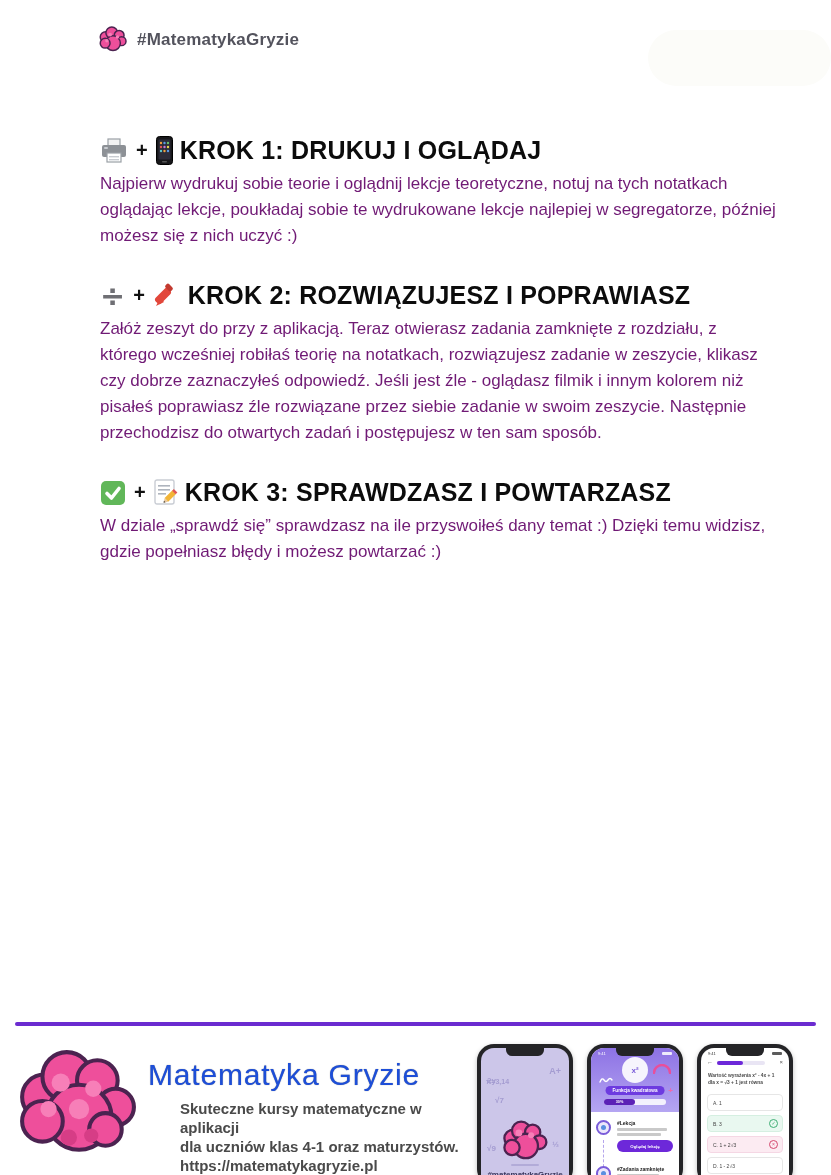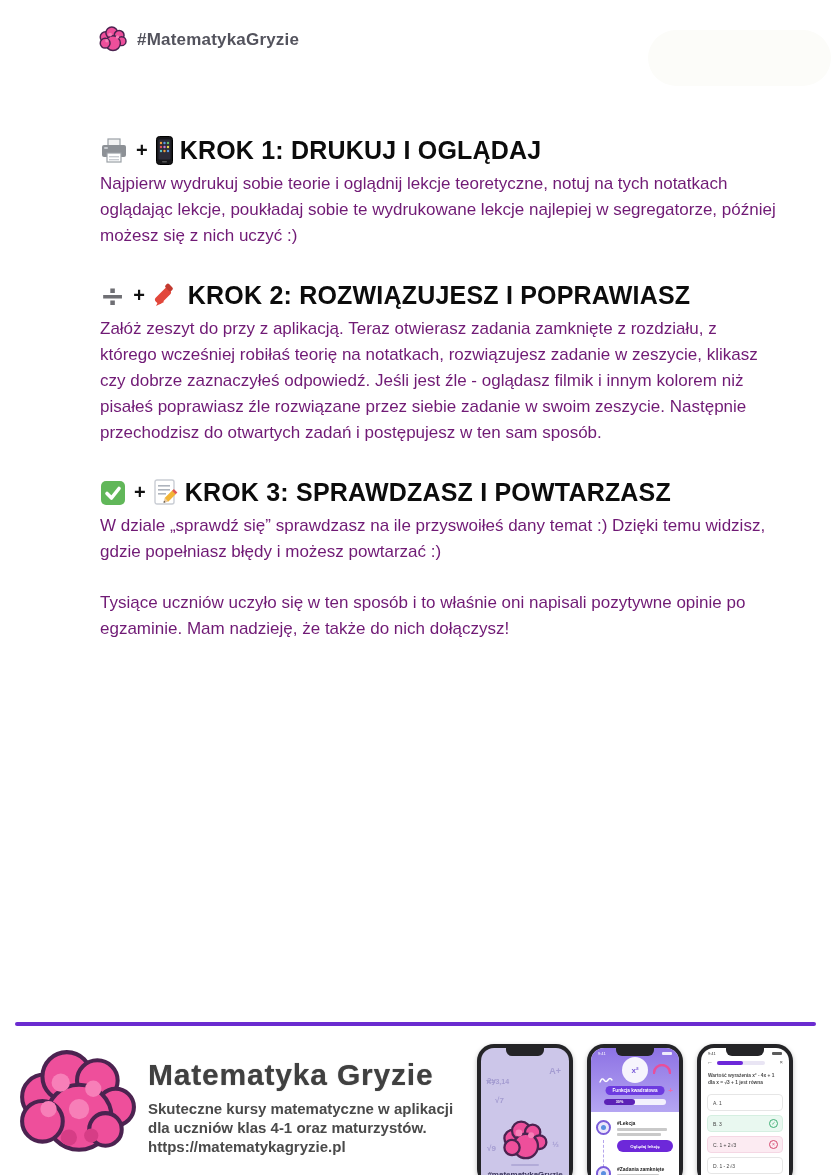--- a/index.html
+++ b/index.html
@@ -20,22 +20,22 @@
   .sec{margin-top:32px;}
   .sec:first-child{margin-top:0;}
   .free-p{margin-top:25px;}
   .icon-emoji{display:inline-flex;align-items:center;justify-content:center;}
   .div-glyph{font-family:"DejaVu Sans",sans-serif;font-size:30px;font-weight:bold;color:#6f6f74;line-height:26px;}
   
   .divider{position:absolute;top:1022px;left:15px;width:801px;height:4px;background:#6b2bd0;border-radius:2px;}
   
   .footer-brain{position:absolute;left:16px;top:1048px;}
   .footer-text{position:absolute;left:148px;top:1058px;width:330px;}
-  .footer-title{font-size:30px;font-weight:700;color:#404040;letter-spacing:.8px;text-shadow:0 0 1px #8a8a8a;}
-  .footer-sub{margin-top:7px;font-size:15px;font-weight:700;color:#4a4a4a;line-height:19px;}
+  .footer-title{font-size:30px;font-weight:400;color:#1d4ed8;letter-spacing:.8px;text-shadow:0 0 1px #8a8a8a;}
+  .footer-sub{margin-top:7px;font-size:15px;font-weight:700;color:#4a4a4a;line-height:19px;margin-left:32px;}
   
   .phones{position:absolute;left:477px;top:1044px;display:flex;gap:14px;}
   .phone{width:96px;height:142px;background:#242427;border-radius:17px;position:relative;box-shadow:0 2px 5px rgba(0,0,0,.25);}
   .screen{position:absolute;left:4px;right:4px;top:4px;bottom:0;border-radius:13px 13px 10px 10px;overflow:hidden;background:#fff;}
   .notch{position:absolute;top:4px;left:50%;transform:translateX(-50%);width:38px;height:8px;background:#242427;border-radius:0 0 6px 6px;z-index:9;}
   
   .screen1{background:#ccc6e9;}
   .doodle{position:absolute;color:#a49cd1;font-weight:bold;}
   .p1-brain{position:absolute;left:50%;top:72px;transform:translateX(-50%);}
   .p1-line{position:absolute;left:30px;right:30px;top:116px;height:2px;background:#b2abd8;border-radius:1px;}
@@ -171,21 +171,20 @@
             <polygon points="15.4,25.4 17.6,25.4 16.5,27" fill="#3a3a3a"></polygon>
             <rect x="14" y="10" width="5" height="2.4" fill="#e05656"></rect>
           </g>
         </svg>
       </span>
       <span class="title">KROK 3: SPRAWDZASZ I POWTARZASZ</span>
     </div>
     <p class="body-p">W dziale „sprawdź się” sprawdzasz na ile przyswoiłeś dany temat :) Dzięki temu widzisz, gdzie popełniasz błędy i możesz powtarzać :)</p>
   </div>
 
-  <p class="body-p free-p">Tysiące uczniów uczyło się w ten sposób i to właśnie oni napisali pozytywne opinie po egzaminie. Mam nadzieję, że także do nich dołączysz!</p>
 </div>
 
 <div class="divider"></div>
 
 <div class="footer-brain">
   <svg width="122" height="112" viewBox="0 0 120 110">
     <g fill="#ee4f9b" stroke="#4b2350" stroke-width="4">
       <circle cx="28" cy="48" r="22"></circle>
         <circle cx="50" cy="28" r="24"></circle>
       <circle cx="80" cy="32" r="20"></circle>

